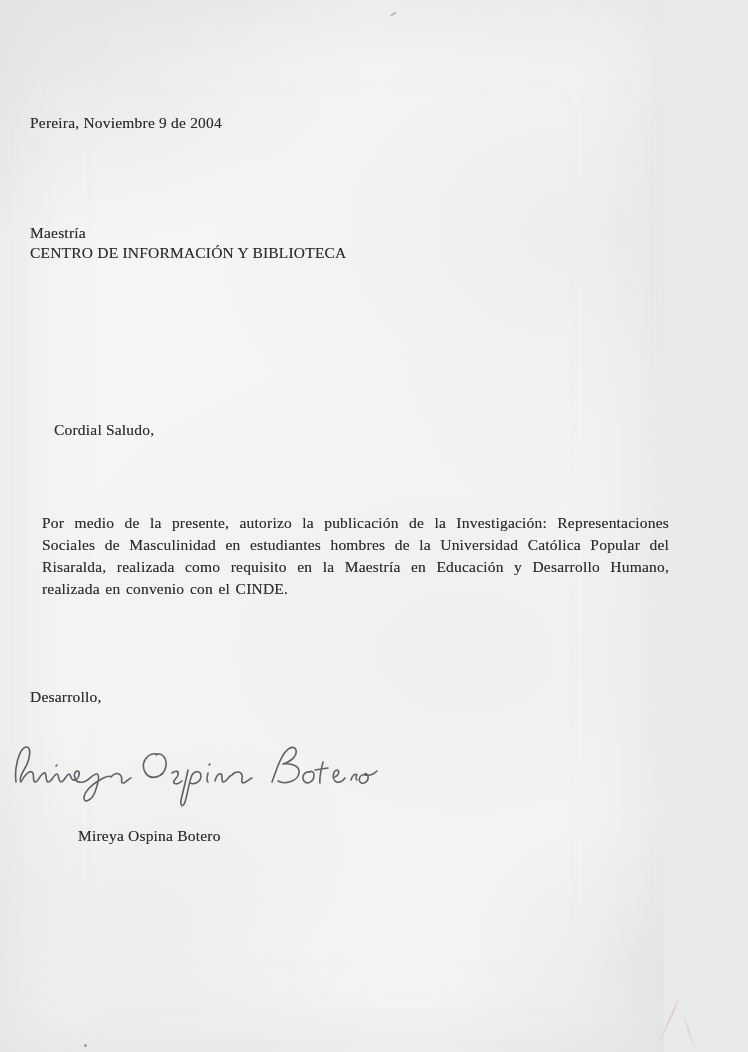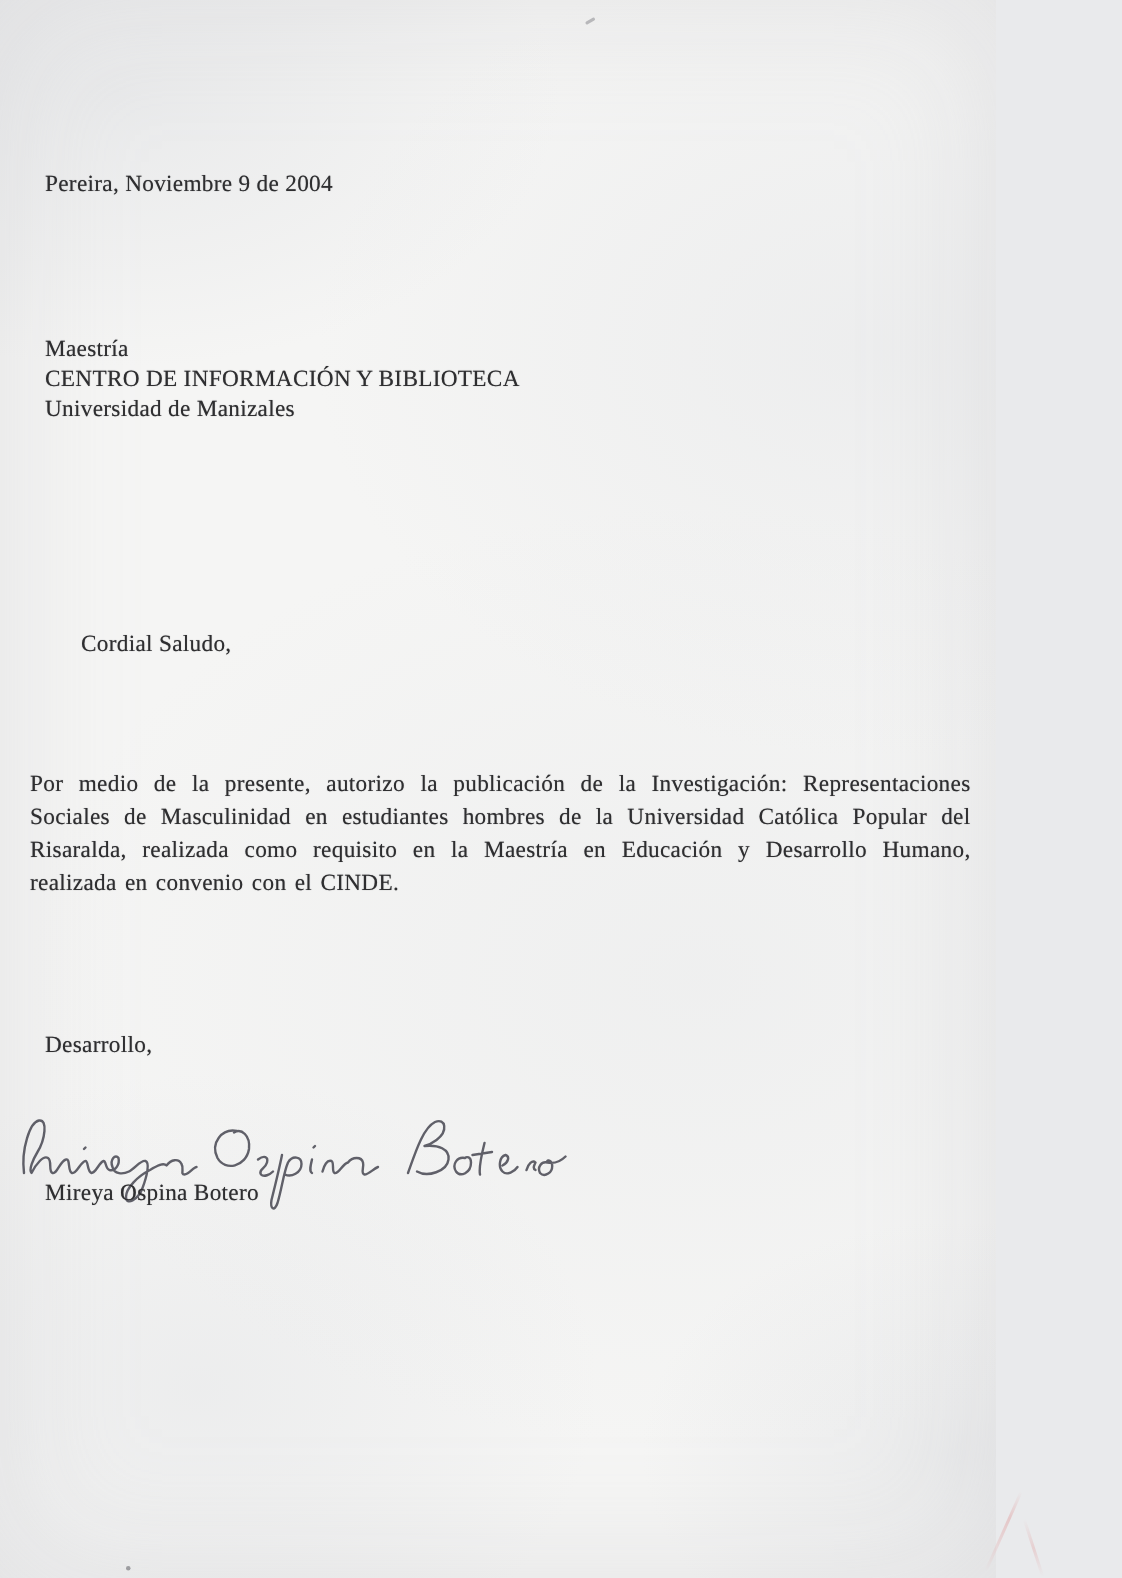--- a/index.html
+++ b/index.html
@@ -32,33 +32,33 @@
     color: #2e2e30;
     text-shadow: 0 0 0.6px rgba(46,46,50,0.55);
     white-space: nowrap;
   }
   .date-line   { top: 113px; }
   .recipient   { top: 223px; }
   .recipient div { line-height: 20px; }
   .greeting    { top: 420px; margin-left: 24px; }
   .body-par {
     position: absolute;
-    left: 20px;
+    left: 42px;
     top: 512px;
     width: 627px;
     font-size: 15.5px;
     line-height: 22px;
     letter-spacing: 0.2px;
     text-align: justify;
     color: #2e2e30;
     text-shadow: 0 0 0.6px rgba(46,46,50,0.55);
     word-spacing: 1.5px;
   }
   .closing     { top: 687px; }
-  .typed-name  { top: 786px; }
+  .typed-name  { top: 826px; margin-left: 48px; }
   .id-line     { top: 806px; }
   .signature-svg {
     position: absolute;
     left: 10px;
     top: 740px;
     width: 375px;
     height: 80px;
   }
   .signature-svg path {
     fill: none;
@@ -92,21 +92,20 @@
 </head>
 <body>
 
 <div class="page">
 
   <div class="txt date-line">Pereira, Noviembre 9 de 2004</div>
 
   <div class="txt recipient">
     <div>Maestría</div>
     <div>CENTRO DE INFORMACIÓN Y BIBLIOTECA</div>
-    <div>Universidad de Manizales</div>
   </div>
 
   <div class="txt greeting">Cordial Saludo,</div>
 
   <p class="body-par">Por medio de la presente, autorizo la publicación de la Investigación: Representaciones Sociales de Masculinidad en estudiantes hombres de la Universidad Católica Popular del Risaralda, realizada como requisito en la Maestría en Educación y Desarrollo Humano, realizada en convenio con el CINDE.</p>
 
   <div class="txt closing">Desarrollo,</div>
 
   <svg class="signature-svg" viewBox="0 0 375 80" aria-hidden="false">
     <title>Mireya Ospina Botero</title>

